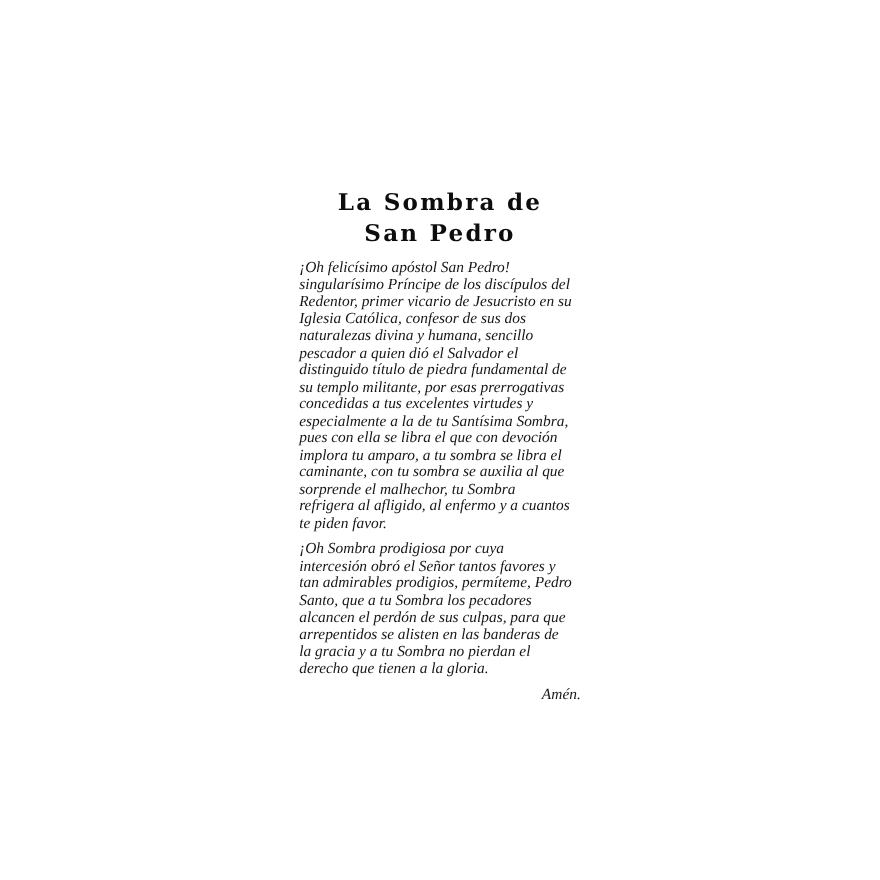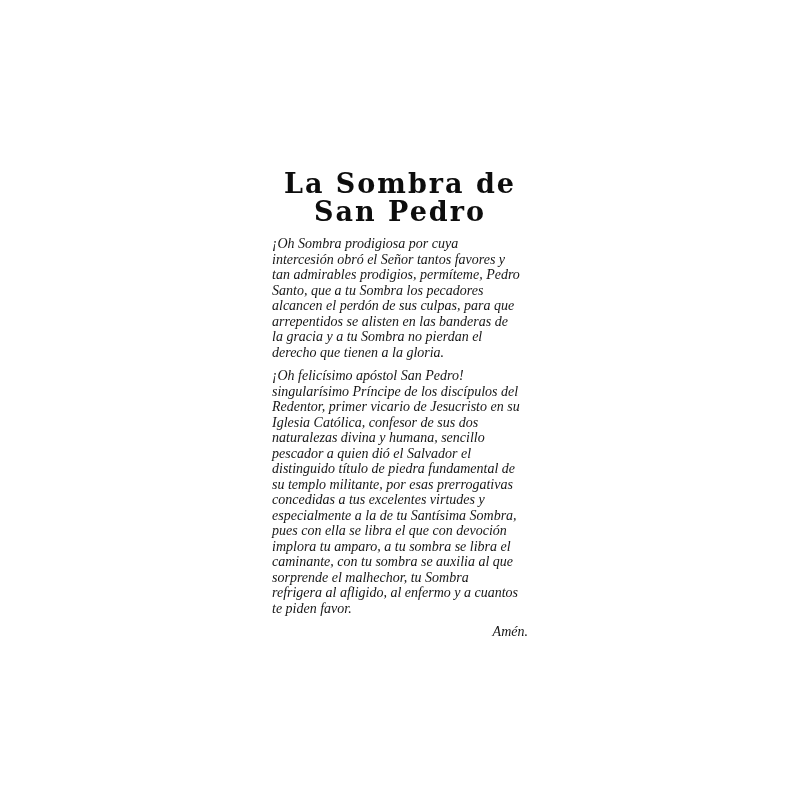--- a/index.html
+++ b/index.html
@@ -17,21 +17,21 @@
   .prayer-block {
     position: absolute;
     left: 272px;
     top: 170px;
     width: 256px;
   }
   .prayer-title {
     margin: 0 0 10px 0;
     font-family: "DejaVu Serif", serif;
     font-weight: 700;
-    font-size: 27px;
+    font-size: 21px;
     line-height: 28px;
     letter-spacing: 2px;
     text-align: center;
     white-space: pre-line;
     color: #0d0d0d;
   }
   .prayer-para {
     margin: 0 0 8px 0;
     font-family: "Liberation Serif", serif;
     font-style: italic;
@@ -50,39 +50,39 @@
     color: #151515;
   }
 </style>
 </head>
 <body>
 
 <div class="page">
   <div class="prayer-block">
     <h1 class="prayer-title">La Sombra de
 San Pedro</h1>
-    <p class="prayer-para">¡Oh Sombra prodigiosa por cuya
-intercesión obró el Señor tantos favores y
-tan admirables prodigios, permíteme, Pedro
-Santo, que a tu Sombra los pecadores
-alcancen el perdón de sus culpas, para que
-arrepentidos se alisten en las banderas de
-la gracia y a tu Sombra no pierdan el
-derecho que tienen a la gloria.</p>
     <p class="prayer-para">¡Oh felicísimo apóstol San Pedro!
 singularísimo Príncipe de los discípulos del
 Redentor, primer vicario de Jesucristo en su
 Iglesia Católica, confesor de sus dos
 naturalezas divina y humana, sencillo
 pescador a quien dió el Salvador el
 distinguido título de piedra fundamental de
 su templo militante, por esas prerrogativas
 concedidas a tus excelentes virtudes y
 especialmente a la de tu Santísima Sombra,
 pues con ella se libra el que con devoción
 implora tu amparo, a tu sombra se libra el
 caminante, con tu sombra se auxilia al que
 sorprende el malhechor, tu Sombra
 refrigera al afligido, al enfermo y a cuantos
 te piden favor.</p>
+    <p class="prayer-para">¡Oh Sombra prodigiosa por cuya
+intercesión obró el Señor tantos favores y
+tan admirables prodigios, permíteme, Pedro
+Santo, que a tu Sombra los pecadores
+alcancen el perdón de sus culpas, para que
+arrepentidos se alisten en las banderas de
+la gracia y a tu Sombra no pierdan el
+derecho que tienen a la gloria.</p>
     <p class="amen-line">Amén.</p>
   </div>
 </div>
 
 </body></html>

